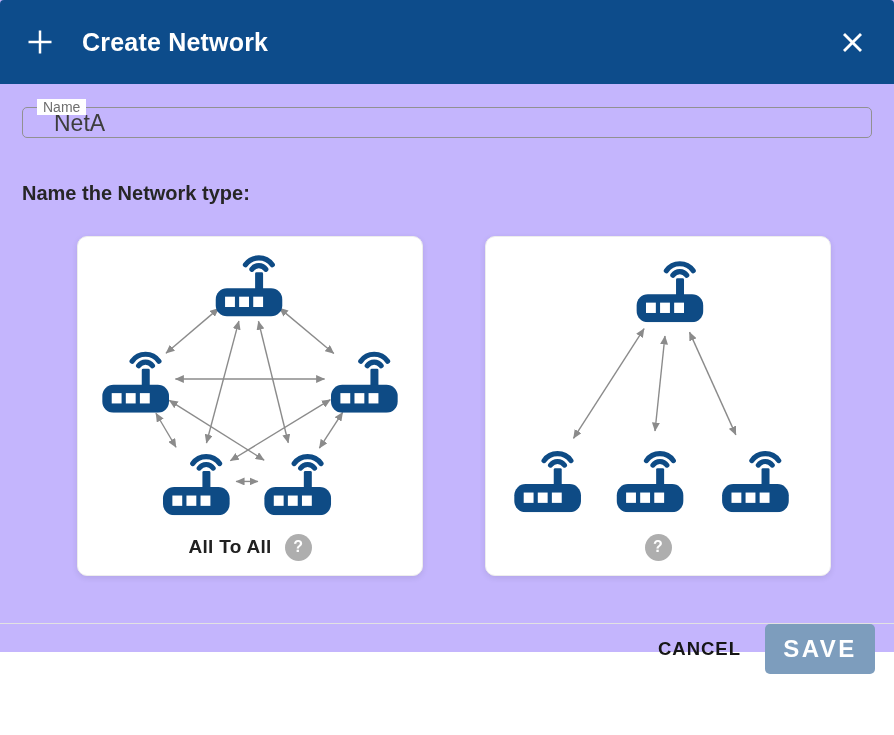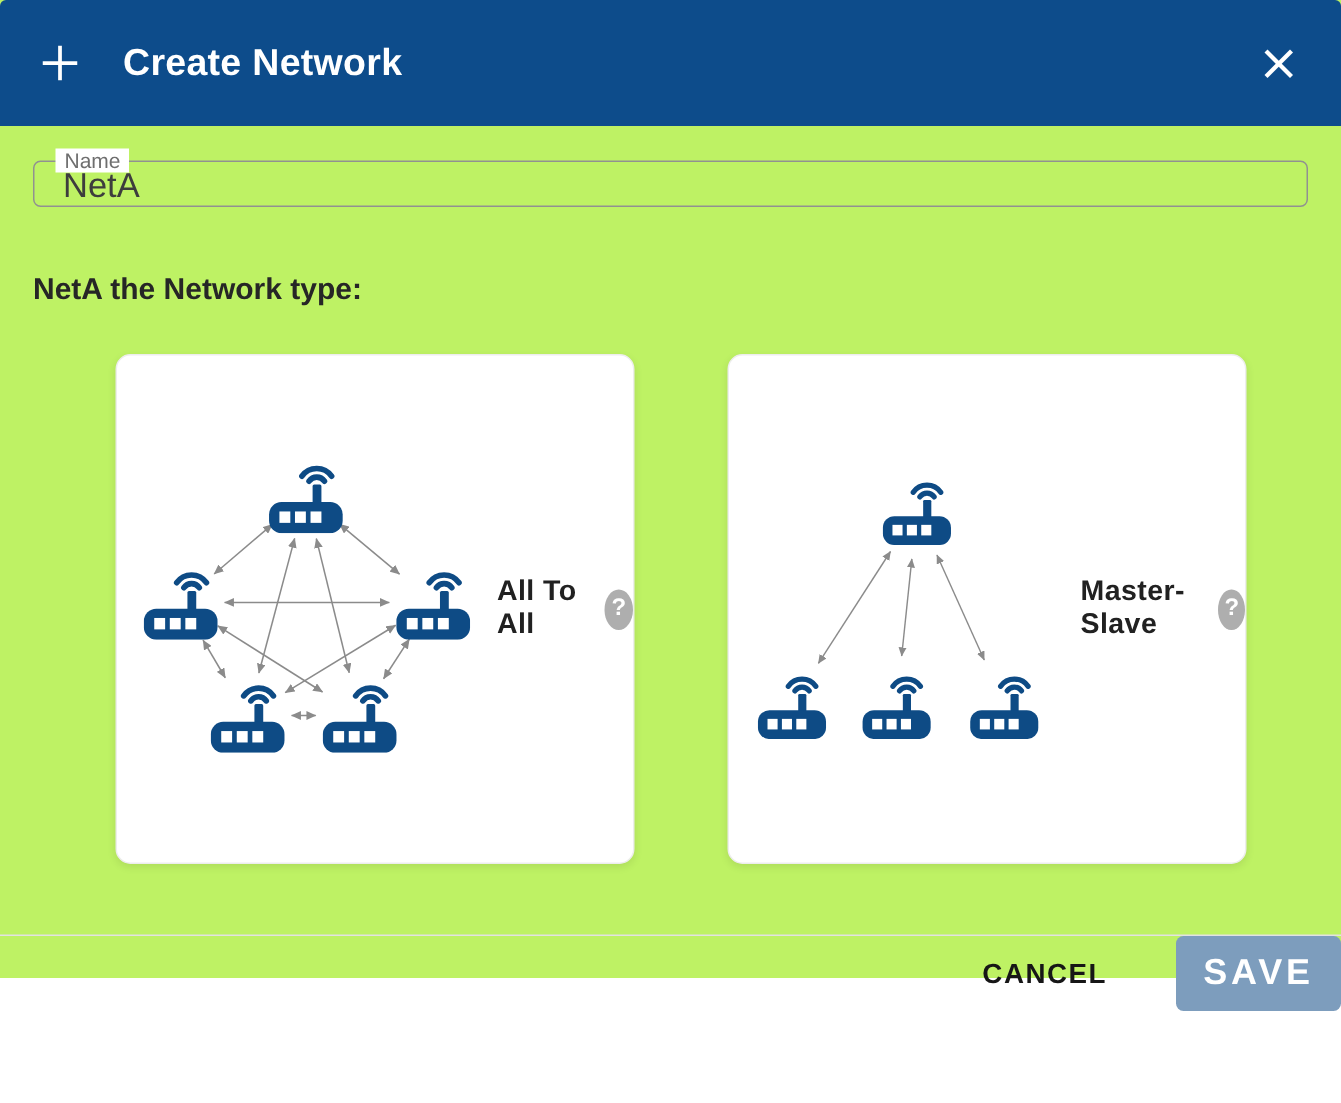--- a/index.html
+++ b/index.html
@@ -6,41 +6,42 @@
   html,body { width:894px; height:735px; }
   body {
     font-family: "Liberation Sans", "DejaVu Sans", sans-serif;
     background:#ffffff;
     overflow:hidden;
     --primary:#0d4c8b;
     --router:#0e4b85;
     --arrow:#8b8b8b;
     --save:#7d9dbd;
   }
-  .dialog { width:894px; height:652px; background:#bef264; display:flex; flex-direction:column; }
+  .dialog { width:894px; height:652px; background:#c4b5fd; display:flex; flex-direction:column; }
 
   
   .header {
     height:84px; flex:0 0 84px;
     background:var(--primary);
     display:flex; align-items:center;
     padding:0 26px;
     border-radius:4px 4px 0 0;
   }
   .header .plus { margin-right:28px; display:flex; }
   .header h1 { color:#fff; font-size:25px; font-weight:700; letter-spacing:0.2px; flex:1; }
   .close-btn { background:none; border:none; cursor:pointer; display:flex; padding:4px; }
 
   
   .name-field {
     position:relative;
     margin:23px 22px 0;
     height:56px;
     border:1px solid #919191;
     border-radius:5px;
+    padding-left:12px;
   }
   .name-field label {
     position:absolute; top:-9px; left:14px;
     background:#fff; padding:0 6px;
     font-size:14px; color:#6f6f6f;
   }
   .name-field input {
     width:100%; height:100%;
     border:none; outline:none; background:transparent;
     padding:2px 19px 0;
@@ -61,40 +62,40 @@
     padding:0 63px 0 77px;
     height:340px;
   }
   .card {
     width:346px; height:340px;
     background:#fff;
     border:1px solid #ededed;
     border-radius:10px;
     box-shadow:0 2px 6px rgba(0,0,0,0.09);
     cursor:pointer;
-    display:flex; flex-direction:row; align-items:center;
+    display:flex; flex-direction:column; align-items:center;
   }
   .card svg.topology { width:344px; height:296px; display:block; }
   .caption { height:28px; display:flex; align-items:center; gap:13px; }
   .caption .opt-label { font-size:19px; font-weight:700; color:#212121; letter-spacing:0.3px; }
   .help-icon {
     width:27px; height:27px; border-radius:50%;
     background:#aeaeae; color:#fff;
     font-size:16px; font-weight:700;
     display:flex; align-items:center; justify-content:center;
     border:none; cursor:pointer;
   }
 
   .divider { margin-top:47px; border-top:1px solid #e2e2e2; }
 
   
   .footer {
     flex:1;
     display:flex; align-items:flex-start; justify-content:flex-end;
-    gap:38px; 
+    gap:16px; padding-right:19px;
   }
   .cancel-btn {
     background:none; border:none; cursor:pointer;
     font-family:inherit;
     font-size:18.5px; font-weight:700; letter-spacing:1px;
     color:#161616; padding:0 8px; height:50px;
   }
   .save-btn {
     width:110px; height:50px;
     background:var(--save); color:#fff;
@@ -141,21 +142,21 @@
         </svg>
       </span>
     </button>
   </div>
 
   <div class="name-field">
     <label>Name</label>
     <input type="text" value="NetA" style="">
   </div>
 
-  <h2 class="section-title">NetA the Network type:</h2>
+  <h2 class="section-title">Name the Network type:</h2>
 
   <div class="cards">
 
     <div class="card">
       <svg class="topology" viewBox="0 0 346 296">
           <line x1="141.5" y1="70.9" x2="88.5" y2="116.1" stroke="#8b8b8b" stroke-width="1.4" marker-start="url(#arrowhead)" marker-end="url(#arrowhead)"></line>
           <line x1="202.7" y1="70.7" x2="257.3" y2="116.3" stroke="#8b8b8b" stroke-width="1.4" marker-start="url(#arrowhead)" marker-end="url(#arrowhead)"></line>
           <line x1="161.8" y1="83.7" x2="129.2" y2="206.3" stroke="#8b8b8b" stroke-width="1.4" marker-start="url(#arrowhead)" marker-end="url(#arrowhead)"></line>
           <line x1="181.5" y1="83.9" x2="211.5" y2="206.1" stroke="#8b8b8b" stroke-width="1.4" marker-start="url(#arrowhead)" marker-end="url(#arrowhead)"></line>
           <line x1="98.0" y1="142.0" x2="248.0" y2="142.0" stroke="#8b8b8b" stroke-width="1.4" marker-start="url(#arrowhead)" marker-end="url(#arrowhead)"></line>
@@ -180,21 +181,20 @@
       <svg class="topology" viewBox="0 0 346 296">
           <line x1="159.0" y1="91.4" x2="88.0" y2="201.6" stroke="#8b8b8b" stroke-width="1.4" marker-start="url(#arrowhead)" marker-end="url(#arrowhead)"></line>
           <line x1="180.0" y1="98.7" x2="170.0" y2="194.3" stroke="#8b8b8b" stroke-width="1.4" marker-start="url(#arrowhead)" marker-end="url(#arrowhead)"></line>
           <line x1="204.7" y1="94.8" x2="251.3" y2="198.2" stroke="#8b8b8b" stroke-width="1.4" marker-start="url(#arrowhead)" marker-end="url(#arrowhead)"></line>
           <use href="#router-symbol" x="151" y="17" width="68" height="68"></use>
           <use href="#router-symbol" x="28" y="208" width="68" height="68"></use>
           <use href="#router-symbol" x="131" y="208" width="68" height="68"></use>
           <use href="#router-symbol" x="237" y="208" width="68" height="68"></use>
         </svg>
       <div class="caption">
-        <span class="opt-label">Master-Slave</span>
         <button class="help-icon">?</button>
       </div>
     </div>
 
   </div>
 
   <div class="divider"></div>
 
   <div class="footer">
     <button class="cancel-btn">CANCEL</button>

